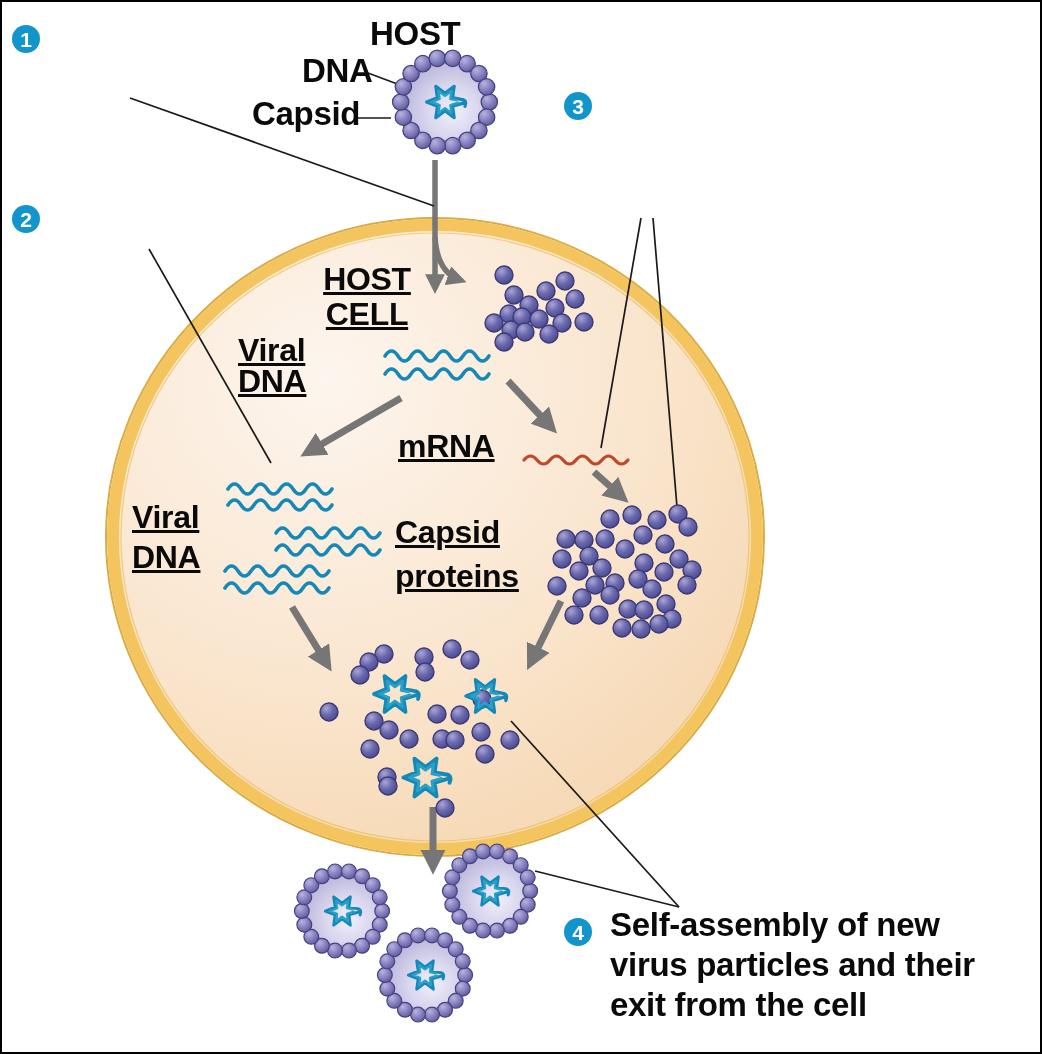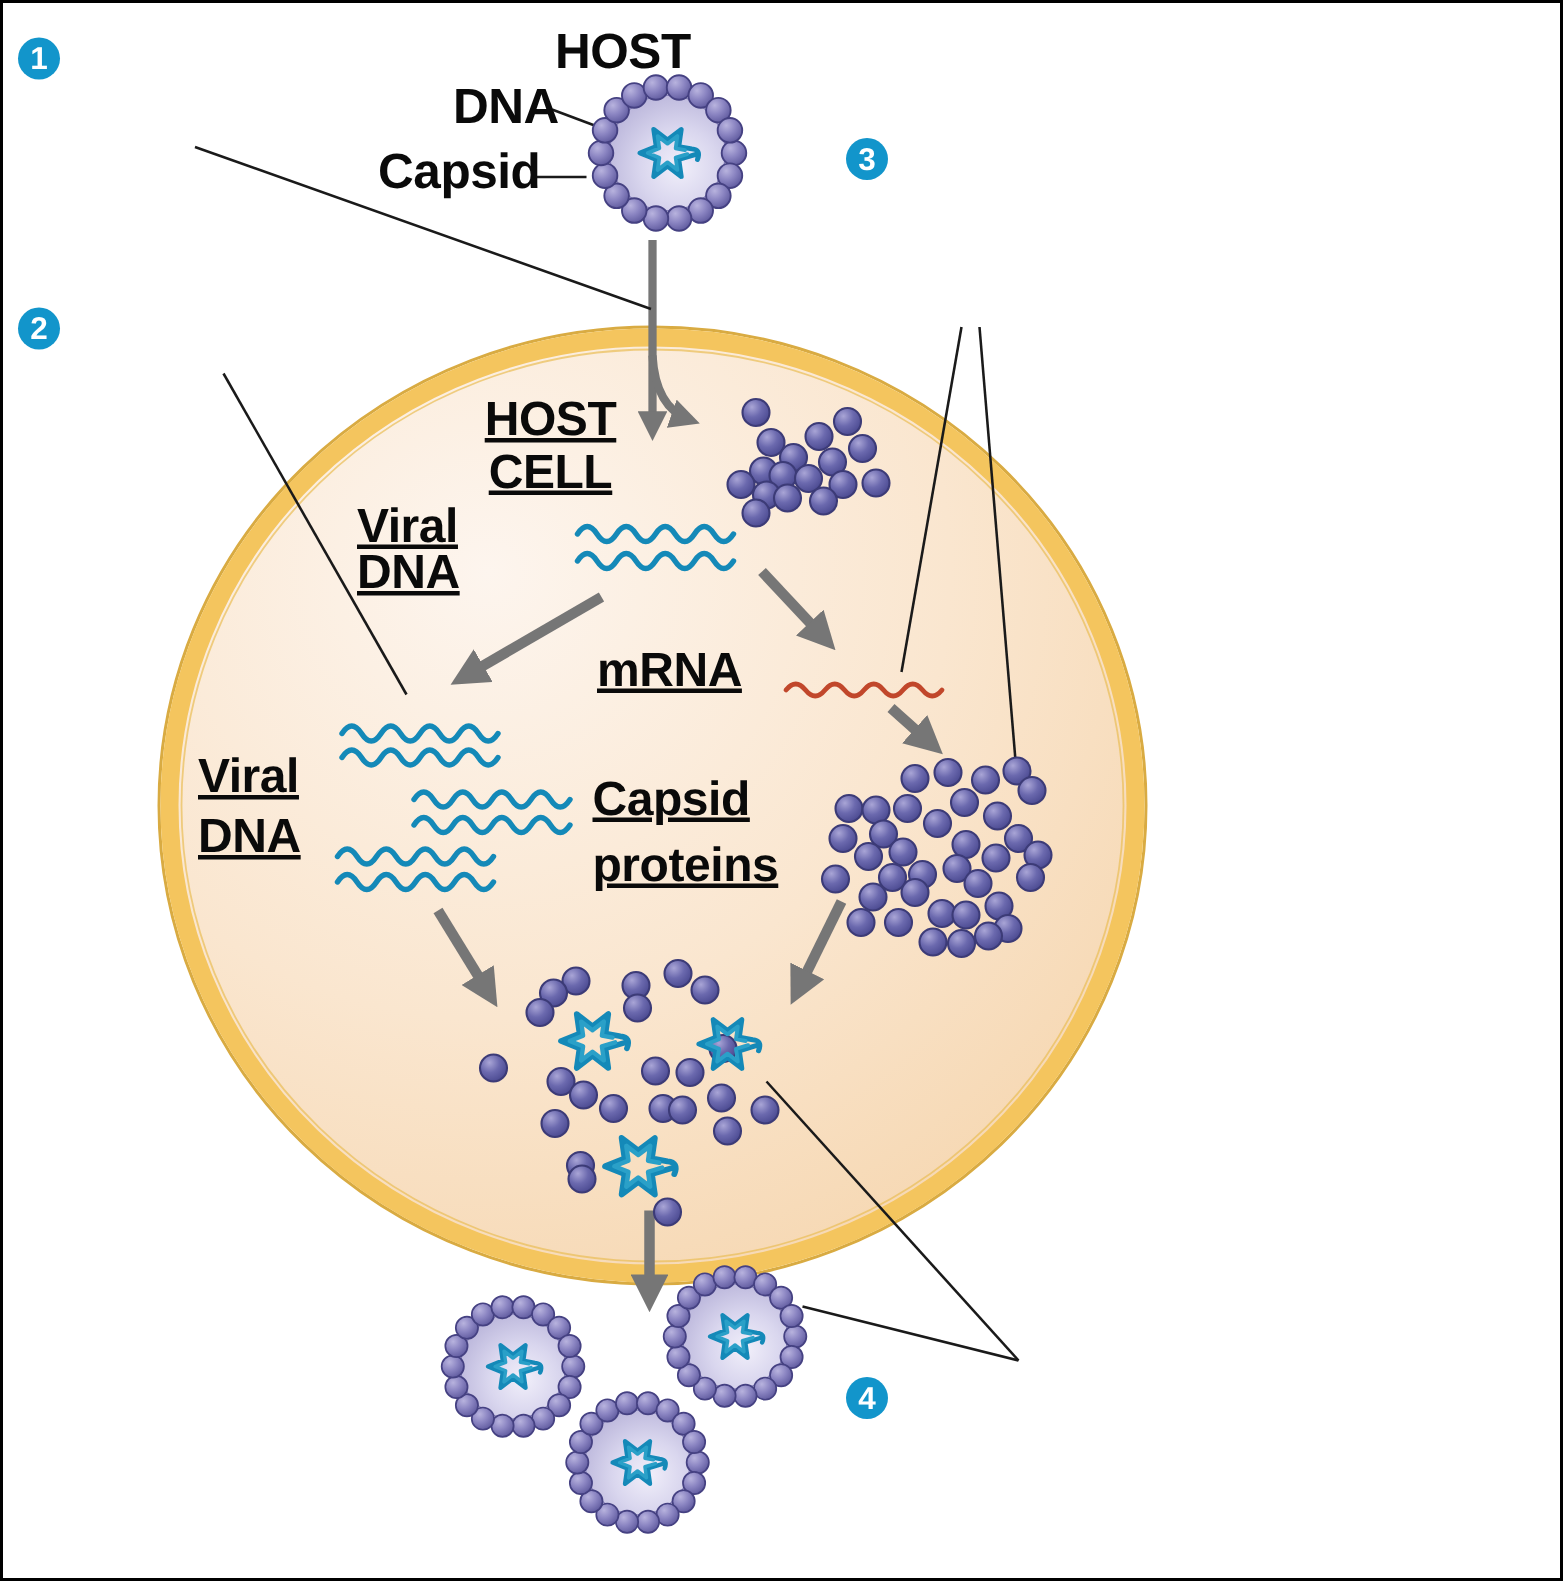--- a/index.html
+++ b/index.html
@@ -228,20 +228,23 @@
     </g>
   </svg>
 
   <span class="badge" style="left:10px;top:23px">1</span>
 
   <span class="badge" style="left:10px;top:203px">2</span>
 
   <span class="badge" style="left:562px;top:90px">3</span>
 
   <span class="badge" style="left:562px;top:916px">4</span>
+  <div class="lbl" style="left:608px;top:903px;line-height:40px">Self-assembly of new
+virus particles and their
+exit from the cell</div>
 
   <div class="lbl" style="left:368px;top:16px">HOST</div>
   <div class="lbl" style="left:300px;top:53px">DNA</div>
   <div class="lbl" style="left:250px;top:96px">Capsid</div>
 
   <div class="lbl lbl-cell" style="left:303px;top:260px;width:124px;text-align:center;line-height:35px">HOST
 CELL</div>
   <div class="lbl lbl-cell" style="left:236px;top:333px;line-height:31px">Viral
 DNA</div>
   <div class="lbl lbl-cell" style="left:396px;top:429px">mRNA</div>

